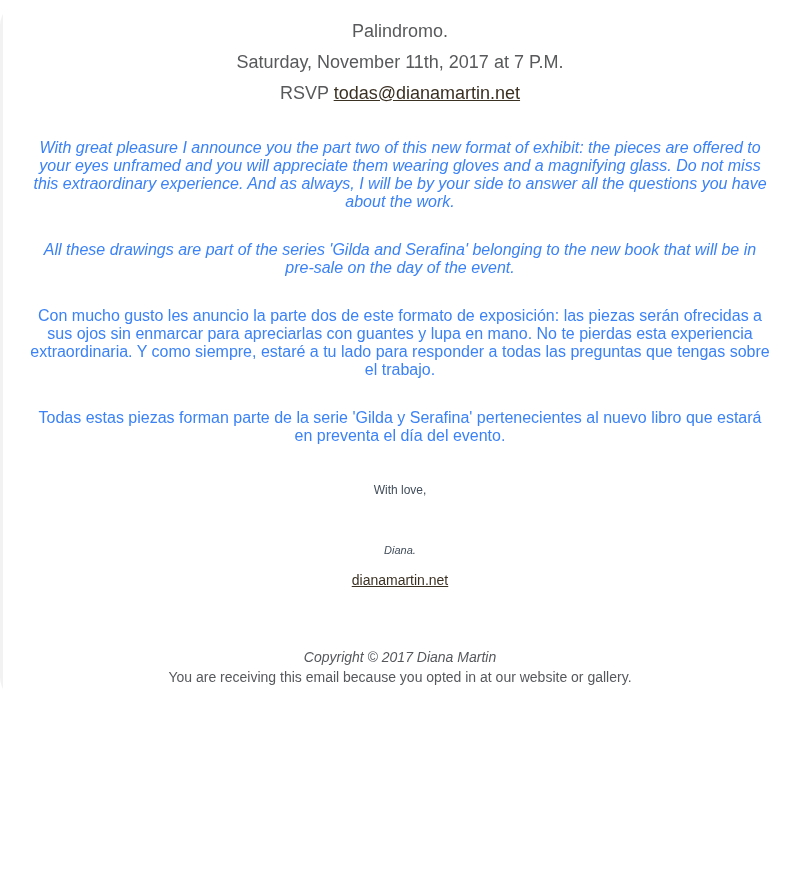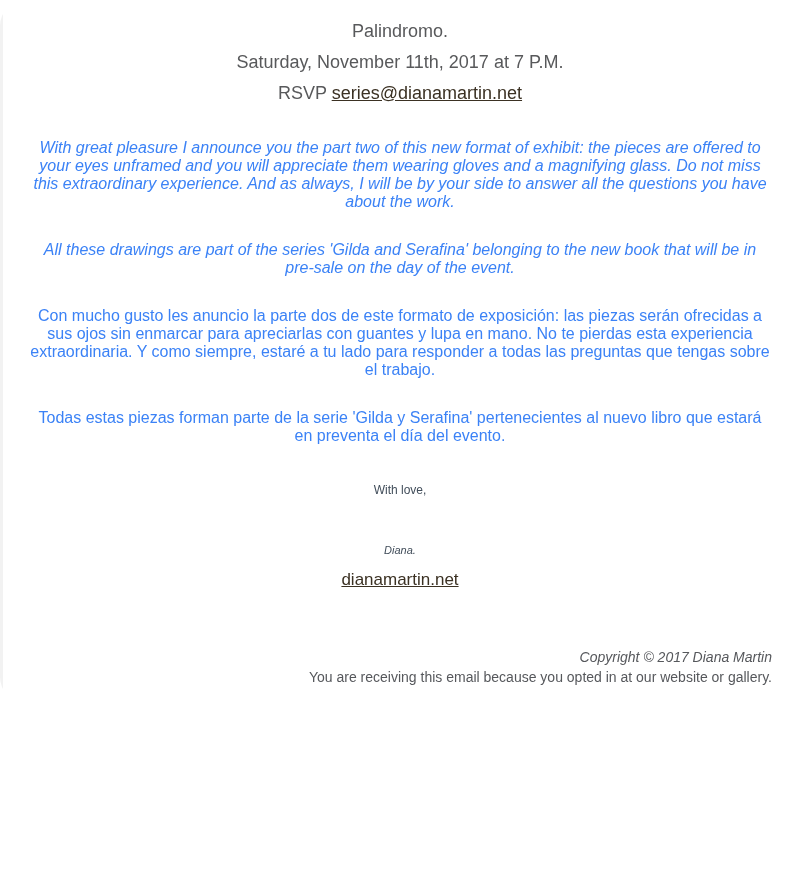--- a/index.html
+++ b/index.html
@@ -64,27 +64,27 @@
   }
   .signature-name {
     margin: 0;
     font-size: 11px;
     line-height: 30px;
     color: #414d5a;
     font-style: italic;
   }
   .website-line {
     margin: 0;
-    font-size: 17px;
+    font-size: 14px;
     line-height: 30px;
   }
   
   .footer {
     margin: 52px 0 0 0;
-    text-align: right;
+    text-align: center;
   }
   .footer-line {
     margin: 0;
     font-size: 14px;
     line-height: 20px;
     color: #56585c;
   }
 </style>
 </head>
 <body>
@@ -93,21 +93,21 @@
   <div class="edge-line"></div>
 
   <div class="email">
 
     <div>
       <p class="header-line">Palindromo.</p>
 
 
       <p class="header-line">Saturday, November 11th, 2017 at 7 P.M.</p>
 
-      <p class="header-line"><span>RSVP</span> <a class="dark-link">series@dianamartin.net</a></p>
+      <p class="header-line"><span>RSVP</span> <a class="dark-link">todas@dianamartin.net</a></p>
     </div>
 
     <p class="para italic">With great pleasure I announce you the part two of this new format of exhibit: the pieces are offered to your eyes unframed and you will appreciate them wearing gloves and a magnifying glass. Do not miss this extraordinary experience. And as always, I will be by your side to answer all the questions you have about the work.</p>
 
     <p class="para italic">All these drawings are part of the series 'Gilda and Serafina' belonging to the new book that will be in pre-sale on the day of the event.</p>
 
     <p class="para">Con mucho gusto les anuncio la parte dos de este formato de exposición: las piezas serán ofrecidas a sus ojos sin enmarcar para apreciarlas con guantes y lupa en mano. No te pierdas esta experiencia extraordinaria. Y como siempre, estaré a tu lado para responder a todas las preguntas que tengas sobre el trabajo.</p>
 
     <p class="para">Todas estas piezas forman parte de la serie 'Gilda y Serafina' pertenecientes al nuevo libro que estará en preventa el día del evento.</p>
 

